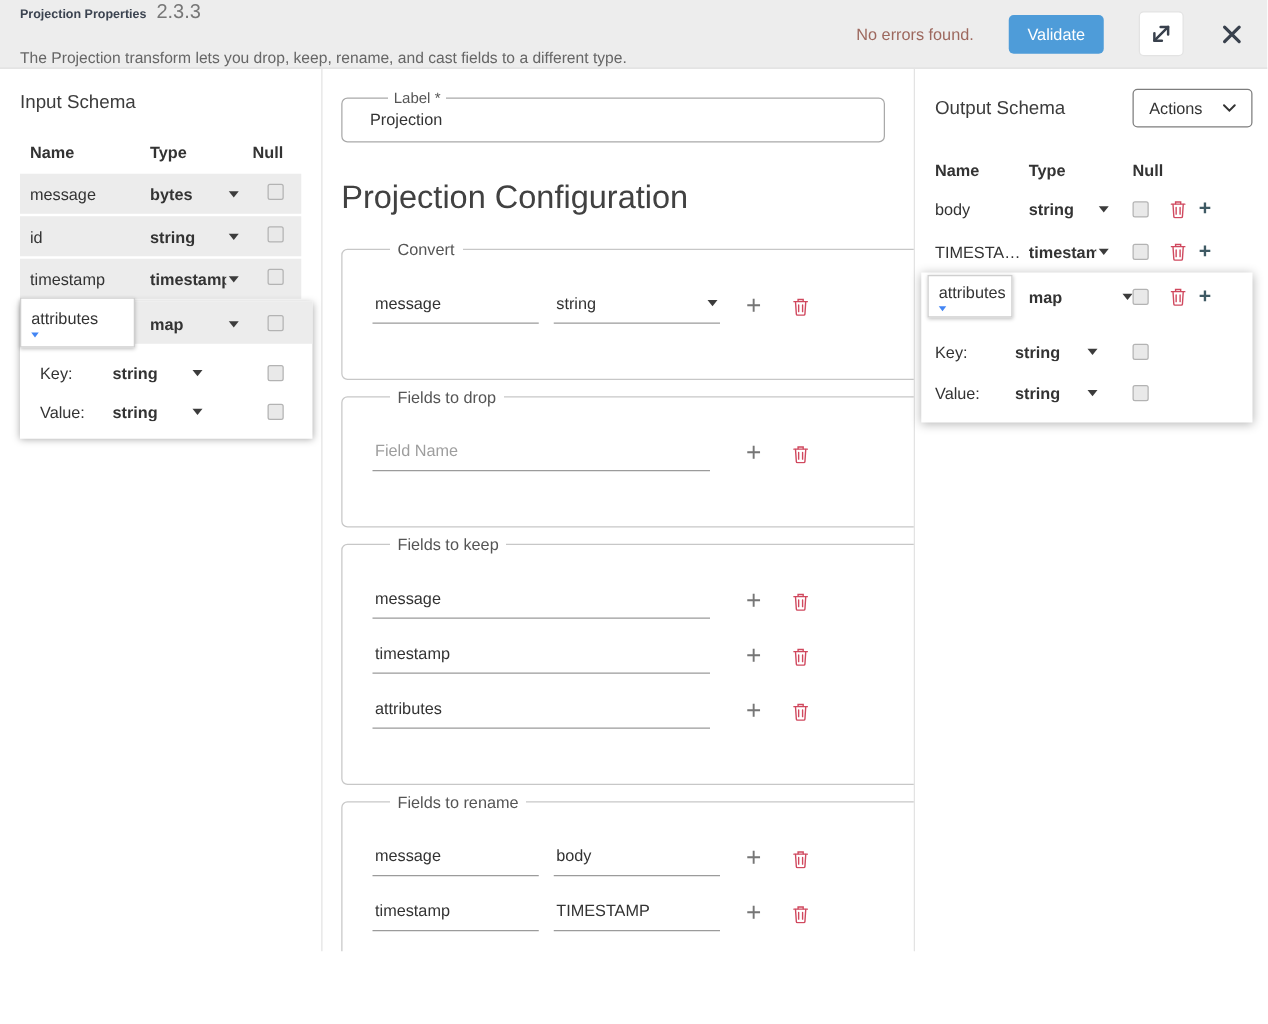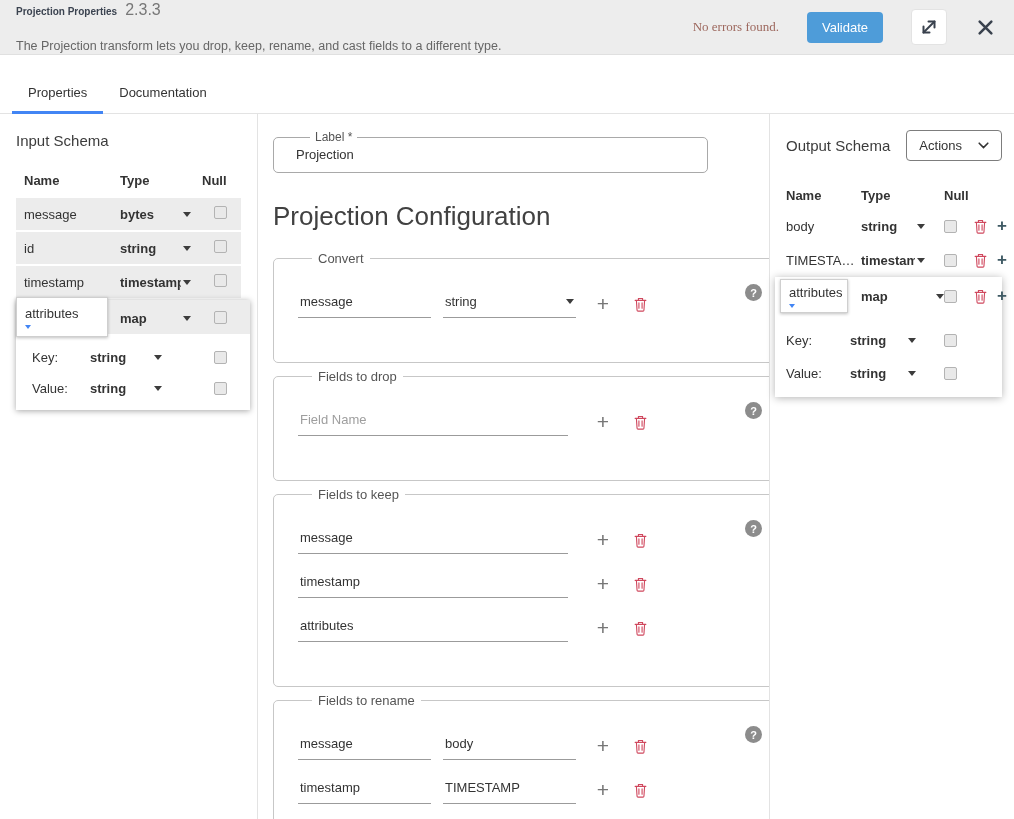--- a/index.html
+++ b/index.html
@@ -7,37 +7,37 @@
   body { font-family:"Liberation Sans", sans-serif; background:#fff; color:#333; font-size:13px; }
 
   
   .topbar { height:55px; background:#ededed; border-bottom:1px solid #e0e0e0;
             display:flex; justify-content:space-between; align-items:center; padding:0 14px 0 16px; }
   .title-line { display:flex; align-items:baseline; gap:8px; }
   .title-line h1 { font-size:10px; font-weight:bold; color:#3b4350; }
   .version { font-size:16px; color:#777; font-weight:normal; }
   .subtitle { font-size:12.5px; color:#666; margin-top:20px; }
   .topbar-right { display:flex; align-items:center; gap:28px; }
-  .status-text { font-size:13px; color:#9d685e;font-family:Liberation Serif, serif; }
+  .status-text { font-size:13px; color:#9d685e; }
   .validate-btn { background:#4e9cd9; color:#fff; border:none; border-radius:4px;
                   padding:8px 15px; font-size:13px; font-family:inherit; cursor:pointer; }
   .expand-btn { width:36px; height:36px; background:#fff; border:1px solid #e3e3e3; border-radius:4px;
                 display:flex; align-items:center; justify-content:center; cursor:pointer; }
   .close-btn { background:none; border:none; cursor:pointer; display:flex; padding:2px; margin-right:4px; }
 
   
   .tabs { display:flex; padding:0 12px; border-bottom:1px solid #e3e3e3; margin-top:19px; }
   .tab { padding:11px 16px 13px; font-size:13px; color:#333; cursor:pointer; position:relative; }
   .tab.active::after { content:""; position:absolute; left:0; right:0; bottom:-1px; height:3px; background:#4285f4; }
 
   
   .content { display:flex; height:706px; }
   .left-panel  { width:258px; border-right:1px solid #e3e3e3; padding:18px 16px 0; }
   .center-panel{ flex:1; padding:0 15px; overflow:hidden; }
-  .right-panel { width:245px; border-left:1px solid #e3e3e3; padding:16px 12px 0 16px; }
+  .right-panel { width:283px; border-left:1px solid #e3e3e3; padding:16px 12px 0 16px; }
 
   .panel-title { font-size:15px; font-weight:400; color:#3c3c3c; }
 
   
   .sel { display:flex; align-items:center; justify-content:space-between; cursor:pointer; }
   .sel .sel-text { white-space:nowrap; overflow:hidden; font-weight:600; color:#333; }
   .caret { width:0; height:0; border-left:4px solid transparent; border-right:4px solid transparent;
            border-top:5px solid #3c3c3c; flex-shrink:0; margin-left:2px; }
   .checkbox { width:13px; height:13px; background:#e9e9e9; border:1px solid #b3b3b3; border-radius:2px;
               display:inline-block; cursor:pointer; }
@@ -144,28 +144,20 @@
         </svg>
       </button>
       <button class="close-btn">
         <svg width="17" height="17" viewBox="0 0 16 16" stroke="#39414d" stroke-width="2.4" stroke-linecap="round">
           <path d="M2.5 2.5l11 11M13.5 2.5l-11 11"></path>
         </svg>
       </button>
     </div>
   </header>
 
-  <nav class="tabs">
-    <div class="tab active">
-      <span>Properties</span>
-    </div>
-    <div class="tab">
-      <span>Documentation</span>
-    </div>
-  </nav>
 
   <div class="content">
 
     <aside class="left-panel">
       <h2 class="panel-title">Input Schema</h2>
 
       <div class="is-head">
         <span>Name</span>
         <span>Type</span>
         <span>Null</span>

